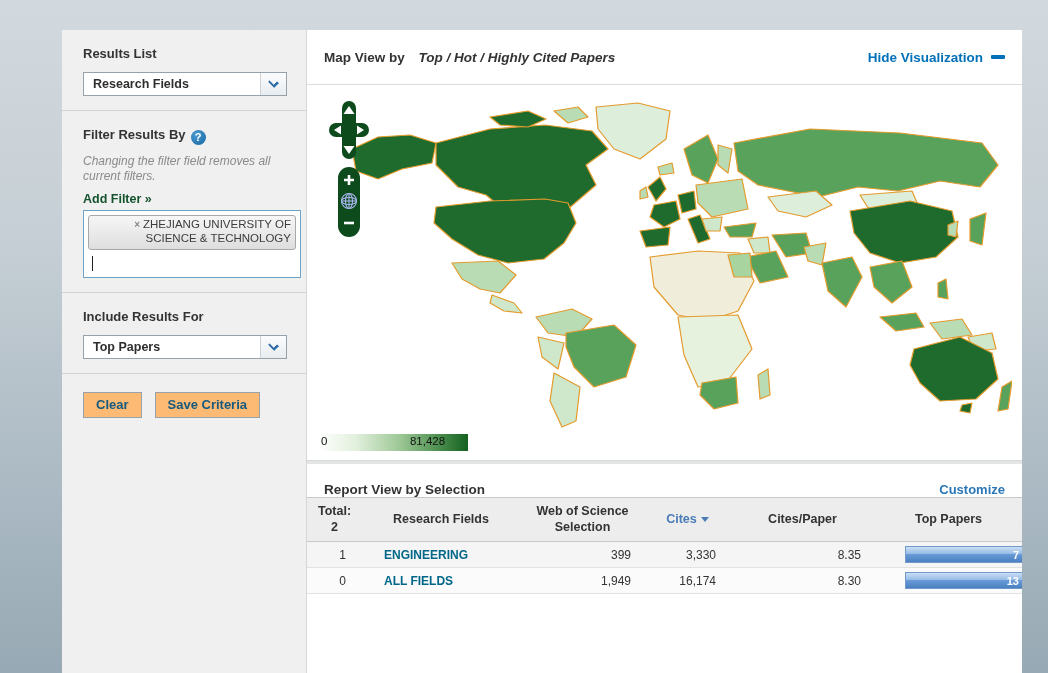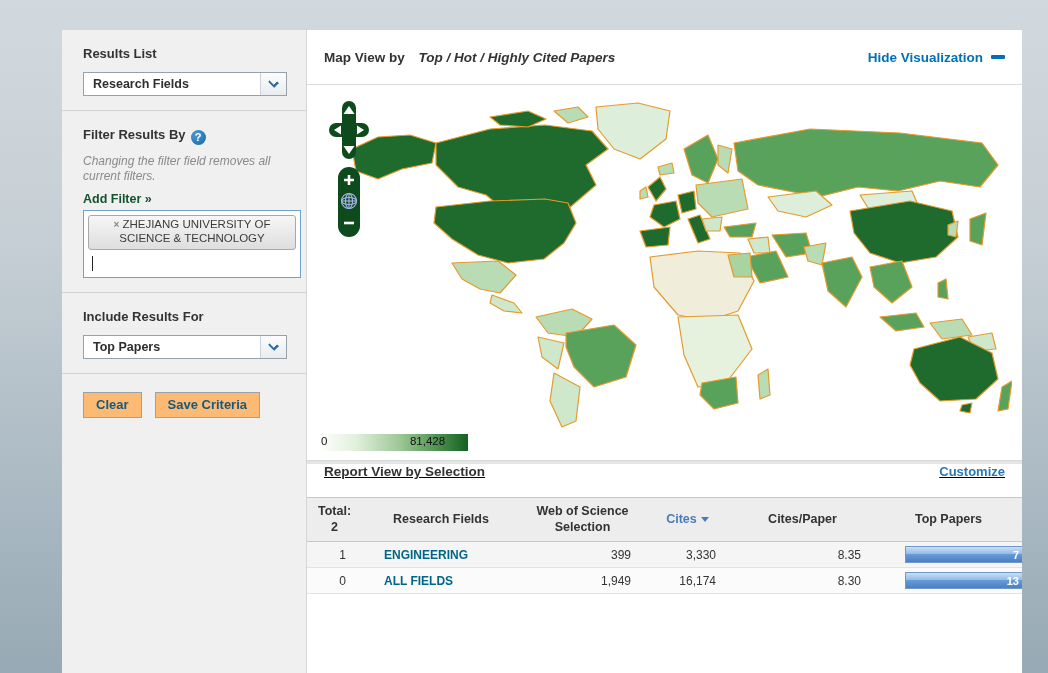--- a/index.html
+++ b/index.html
@@ -25,21 +25,21 @@
   .chevron-down { width:9px; height:9px; border-right:3px solid #2e6da8; border-bottom:3px solid #2e6da8;
     transform:rotate(45deg) scaleY(.8); margin-top:-4px; border-radius:1px; }
   .help-icon { display:inline-block; width:15px; height:15px; border-radius:50%;
     background:radial-gradient(circle at 35% 30%,#4a9ad4,#16679f); color:#fff; font-size:11px; font-weight:bold;
     text-align:center; line-height:15px; vertical-align:-2px; margin-left:5px; }
   .filter-note { margin-top:9px; font-size:12px; font-style:italic; color:#8a8a8a; line-height:1.25; }
   .add-filter { display:inline-block; margin-top:8px; font-size:12.5px; font-weight:bold; color:#14532d;
     text-decoration:none; cursor:pointer; }
   .filter-box { margin-top:3px; width:218px; height:68px; background:#fff; border:1px solid #6ea3c8; padding:4px; }
   .filter-tag { background:linear-gradient(180deg,#f6f6f6,#dedede); border:1px solid #a8a8a8; border-radius:3px;
-    font-size:11.5px; color:#3c3c3c; text-align:center; padding:2px 4px 3px 4px; line-height:1.2; cursor:pointer; }
+    font-size:11.5px; color:#3c3c3c; text-align:right; padding:2px 4px 3px 4px; line-height:1.2; cursor:pointer; }
   .tag-x { color:#888; font-weight:bold; margin-right:3px; font-size:10px; }
   .text-caret { width:1px; height:15px; background:#222; margin:6px 0 0 4px; }
   .btn-row { display:flex; gap:13px; padding-top:2px; }
   .btn { background:#fdba74; border:1px solid #98a2aa; color:#155a7e; font-weight:bold; font-size:13px;
     font-family:"Liberation Sans",sans-serif; padding:4px 12px 5px 12px; cursor:pointer; }
 
   
   .main { width:715px; background:#fff; height:100%; position:relative; }
   .viz-header { height:55px; display:flex; align-items:center; justify-content:space-between;
     padding:0 17px; border-bottom:1px solid #dcdcdc; }
@@ -53,21 +53,21 @@
   .map-controls { position:absolute; left:22px; top:16px; z-index:5; cursor:pointer; }
   .world-map { position:absolute; left:33px; top:6px; }
 
   .map-legend { position:absolute; left:11px; bottom:9px; width:150px; height:17px;
     background:linear-gradient(90deg,#ffffff 0%,#e2f0dd 25%,#9cc795 55%,#4d9050 80%,#15611f 100%); }
   .legend-min { position:absolute; left:3px; top:1px; font-size:11.5px; color:#111; }
   .legend-max { position:absolute; left:73%; top:1px; transform:translateX(-50%); font-size:11.5px; color:#111; }
 
   .section-divider { height:4px; background:#e4e6e6; border-top:1px solid #d7d9d9; }
 
-  .report-header { height:33px; display:flex; align-items:flex-start; justify-content:space-between; padding:0 17px;text-decoration:underline; }
+  .report-header { height:33px; display:flex; align-items:flex-end; justify-content:space-between; padding:0 17px; }
   .report-title { font-size:13.5px; font-weight:bold; color:#333; }
   .customize-link { font-size:13px; font-weight:bold; color:#2a77b8; cursor:pointer; }
 
   table.report { width:715px; border-collapse:collapse; table-layout:fixed; font-size:12px; }
   table.report col.c-total { width:55px; }
   table.report col.c-field { width:158px; }
   table.report col.c-wos   { width:125px; }
   table.report col.c-cites { width:85px; }
   table.report col.c-cpp   { width:145px; }
   table.report col.c-top   { width:147px; }

